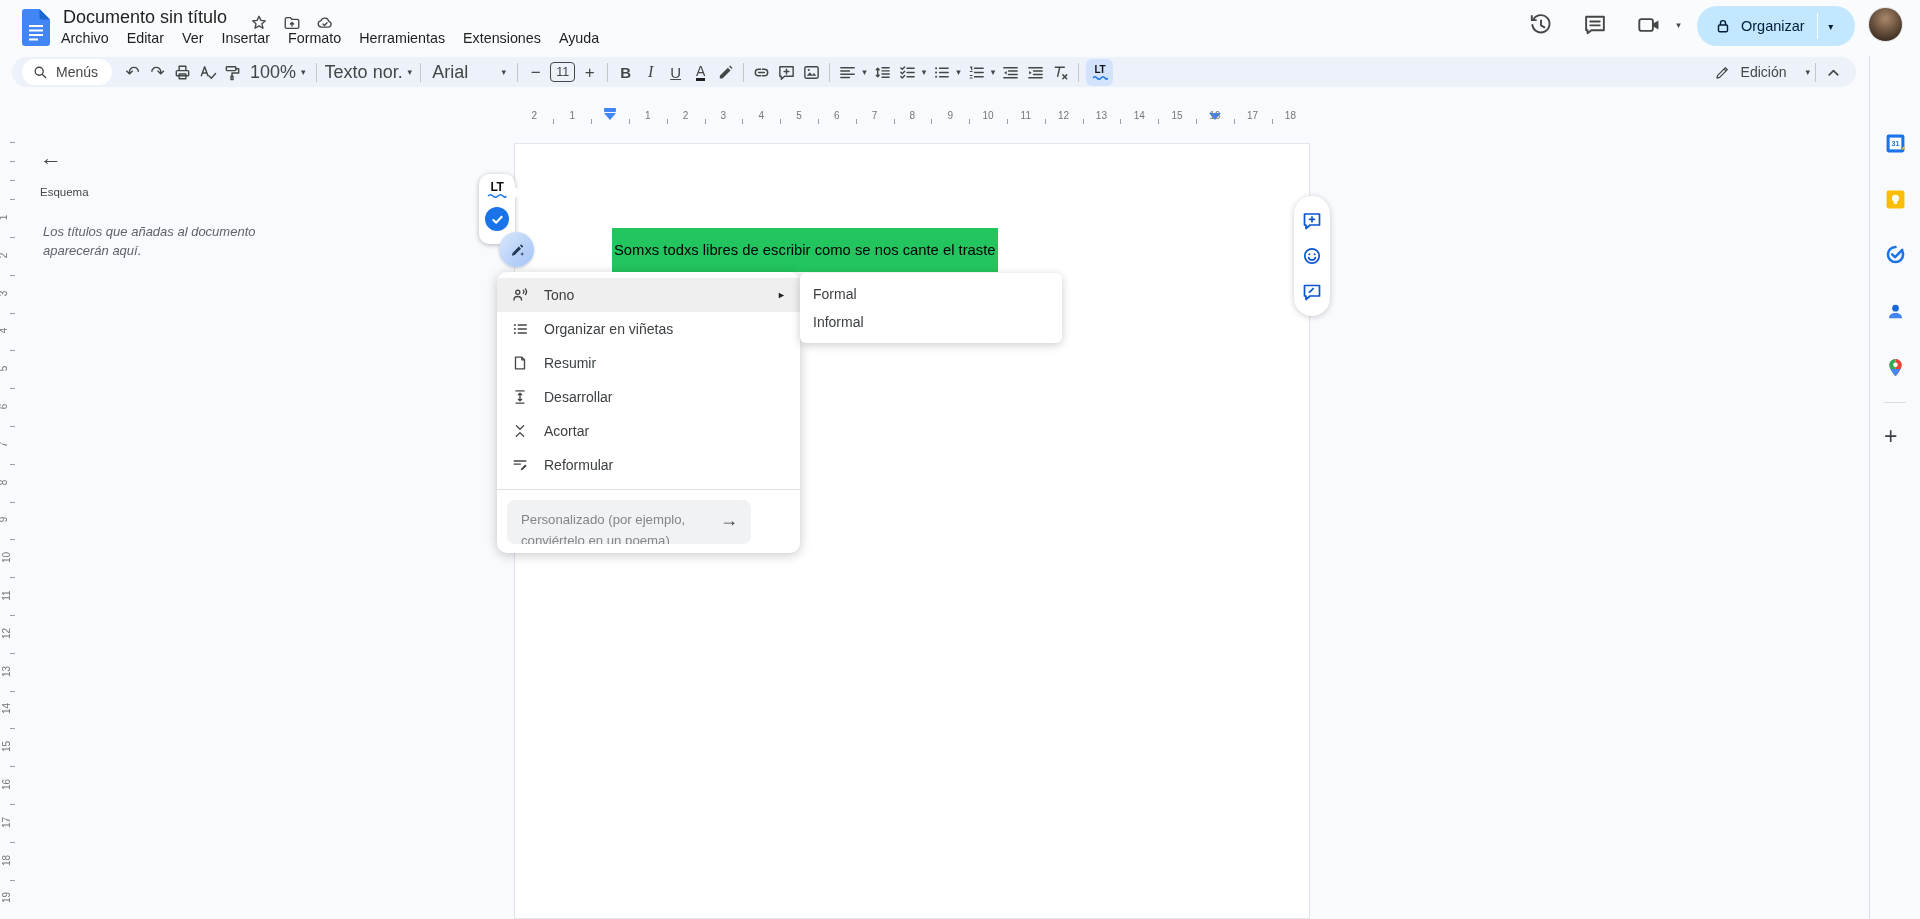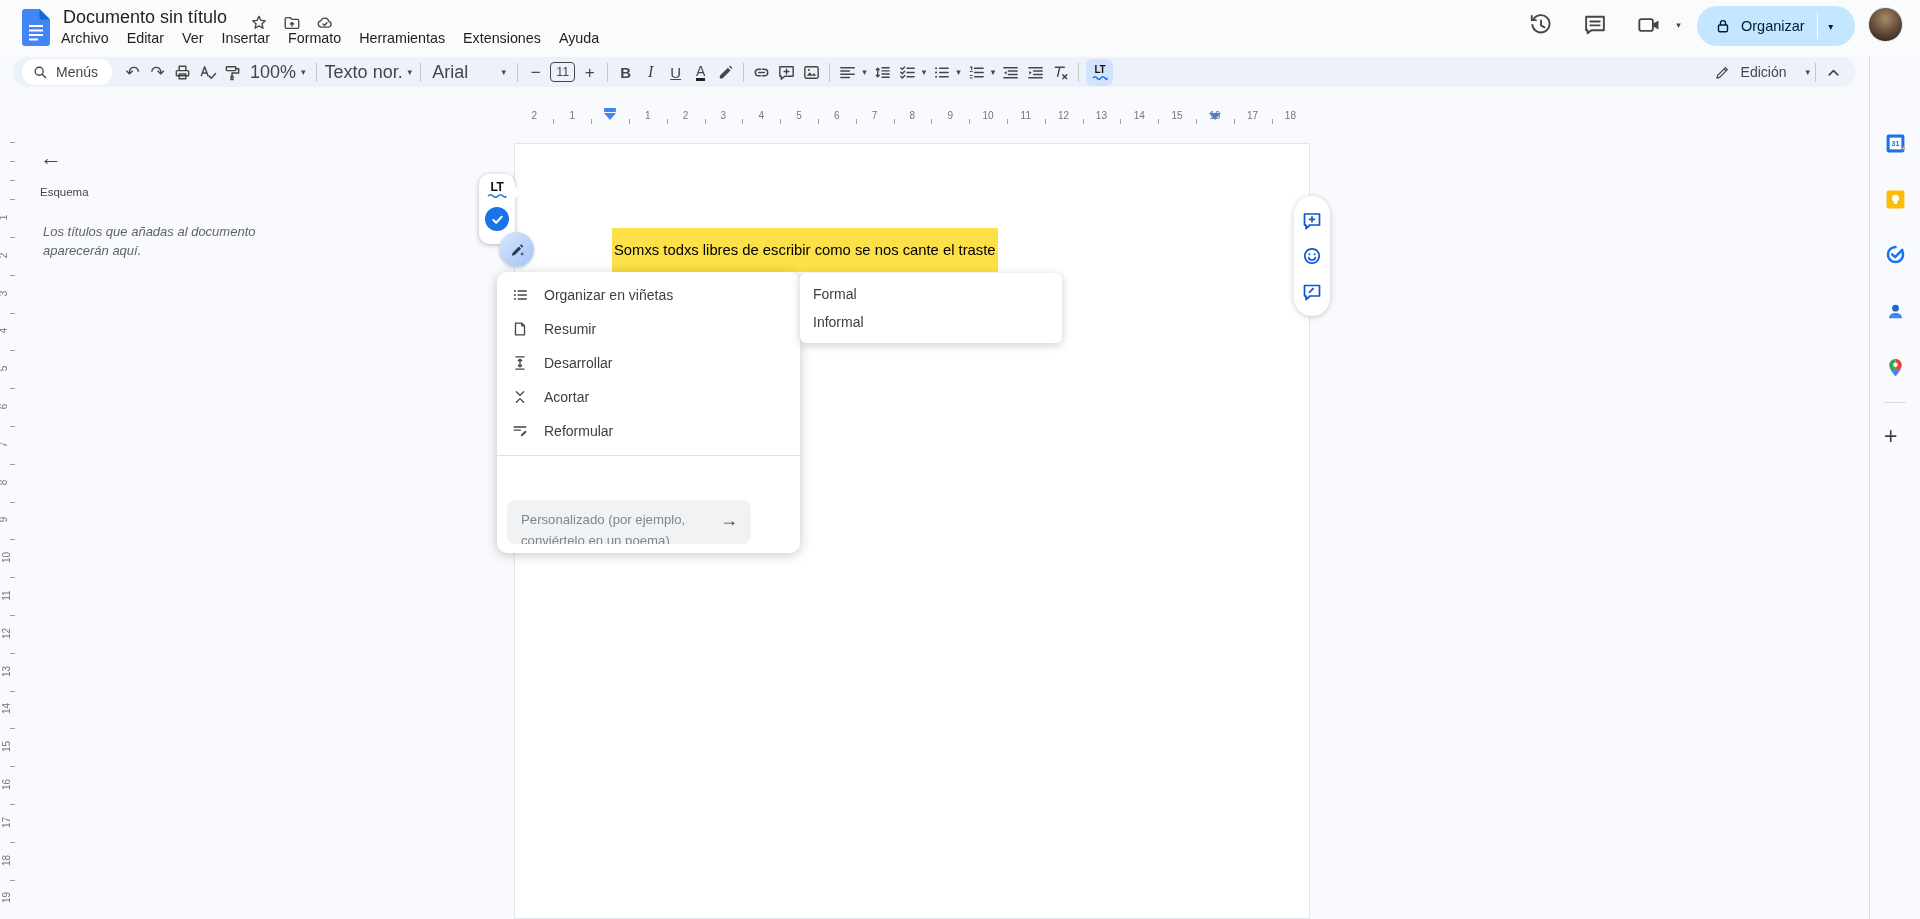--- a/index.html
+++ b/index.html
@@ -58,21 +58,21 @@
   .indent-bar { position:absolute; width:12px; height:3.5px; background:#4285f4; border-radius:1px; }
 
   
   .outline-back { position:absolute; left:40px; top:143px; width:30px; height:30px; font-size:22px; color:#444746; display:flex; align-items:center; }
   .outline-title { position:absolute; left:40px; top:186px; font-size:11.5px; font-weight:500; color:#444746; }
   .outline-empty { position:absolute; left:43px; top:222px; width:235px; font-size:13px; font-style:italic; color:#5f6368; line-height:19px; }
 
   
   .page { position:absolute; left:514px; top:143px; width:796px; height:776px; background:#fff; border:1px solid #e3e6ea; }
   .doc-line { position:absolute; left:612px; top:241px; font-size:14.8px; color:#000; line-height:19px; }
-  .doc-line .sel { background:#fde047; padding:14px 2px; }
+  .doc-line .sel { background:#22c55e; padding:14px 2px; }
 
   
   .lt-bubble { position:absolute; left:479px; top:174px; width:36px; height:70px; background:#fff; border-radius:10px;
                box-shadow:0 1px 5px rgba(0,0,0,.28); display:flex; flex-direction:column; align-items:center; padding-top:7px; }
   .lt-pointer { position:absolute; right:-4px; top:14px; width:9px; height:9px; background:#fff; transform:rotate(45deg); }
   .lt-logo { display:flex; flex-direction:column; align-items:center; }
   .lt-logo .t { font-size:12px; font-weight:800; letter-spacing:-0.5px; color:#111; line-height:12px; }
   .lt-check { width:24px; height:24px; border-radius:50%; background:#1a73e8; margin-top:9px; display:flex; align-items:center; justify-content:center; }
   .lt-check svg { width:13px; height:13px; }
 
@@ -492,20 +492,29 @@
 
 <div class="wand-btn">
   <svg viewBox="0 0 20 20">
     <path d="M4.2 16.5l.9-3.3 7-7 2.4 2.4-7 7z" fill="#243a55"></path>
     <path d="M13.3 5 15.7 7.4 17 6.1 14.6 3.7z" fill="#243a55"></path>
     <path d="M15.7 12.2l.65 1.55 1.55.65-1.55.65-.65 1.55-.65-1.55-1.55-.65 1.55-.65z" fill="#243a55"></path>
   </svg>
 </div>
 
 <div class="ai-menu">
+  <div class="m-row hover">
+    <svg viewBox="0 0 20 20" fill="none" stroke="currentColor" stroke-width="1.5" stroke-linecap="round">
+      <circle cx="7.5" cy="7" r="2.3"></circle>
+        <path d="M3.3 15.5c0-2.4 1.9-3.8 4.2-3.8s4.2 1.4 4.2 3.8"></path>
+      <path d="M13.7 4.8q1.5 1.7 0 3.4M16 3.2q2.6 3.2 0 6.4"></path>
+    </svg>
+    <span class="lbl">Tono</span>
+    <span class="m-sub-arrow">►</span>
+  </div>
   <div class="m-row">
     <svg viewBox="0 0 20 20" stroke="currentColor" stroke-width="1.6" stroke-linecap="round">
       <circle cx="4.3" cy="5.5" r="1.1" fill="currentColor" stroke="none"></circle>
         <circle cx="4.3" cy="10" r="1.1" fill="currentColor" stroke="none"></circle>
         <circle cx="4.3" cy="14.5" r="1.1" fill="currentColor" stroke="none"></circle>
       <path d="M8 5.5h9M8 10h9M8 14.5h9" fill="none"></path>
     </svg>
     <span class="lbl">Organizar en viñetas</span>
   </div>
   <div class="m-row">

